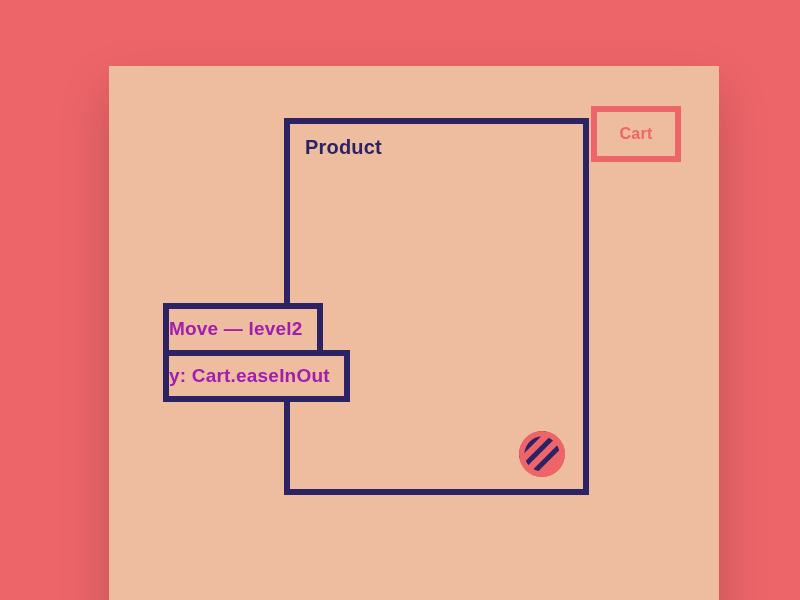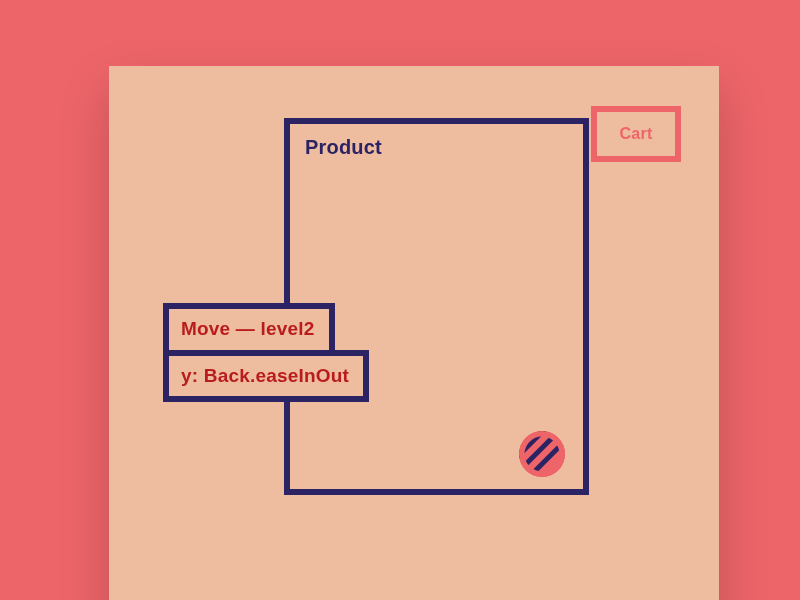--- a/index.html
+++ b/index.html
@@ -59,25 +59,25 @@
     letter-spacing: 0.3px;
   }
   .info-boxes {
     position: absolute;
     left: 54px;
     top: 237px;
   }
   .info-box {
     border: 6px solid #2c2364;
     background: #eebd9f;
-    color: #b91c1c;
+    color: #a21caf;
     font-size: 19px;
     font-weight: 800;
     letter-spacing: 0.2px;
-    padding: 8px 14px 8px 12px;
+    padding: 8px 14px 8px 0;
     display: inline-block;
     margin-bottom: -6px;
     position: relative;
   }
   .row { display: block; line-height: 0; }
   .row .info-box { line-height: 1.3; }
   .ball {
     position: absolute;
     left: 410px;
     top: 365px;
@@ -115,17 +115,17 @@
       </g>
       <circle cx="23" cy="23" r="20.5" fill="none" stroke="#ed6569" stroke-width="6"></circle>
     </svg>
   </div>
 
   <div class="info-boxes">
     <div class="row">
       <div class="info-box">Move — level2</div>
     </div>
     <div class="row">
-      <div class="info-box">y: Back.easeInOut</div>
+      <div class="info-box">y: Cart.easeInOut</div>
     </div>
   </div>
 
 </div>
 
 </body></html>

